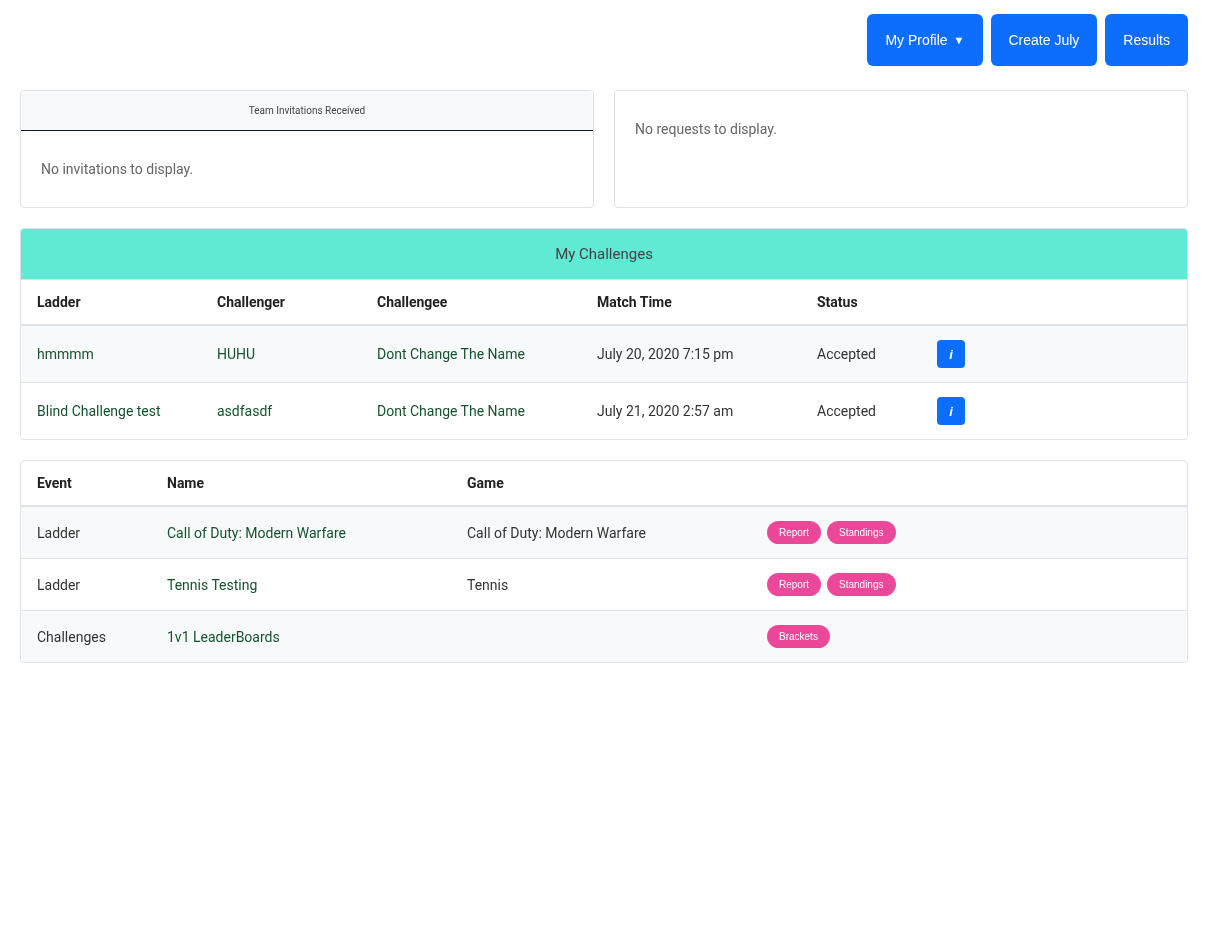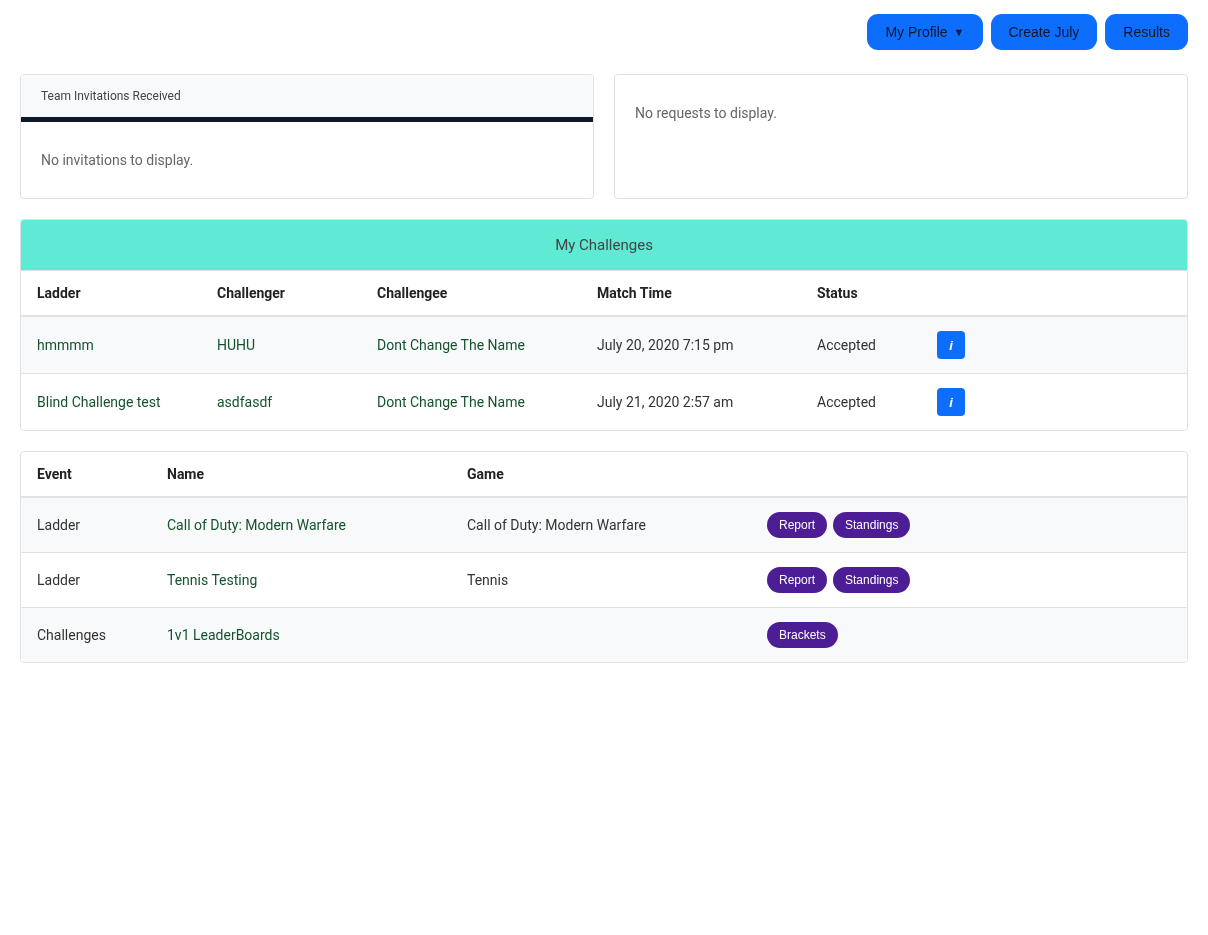--- a/index.html
+++ b/index.html
@@ -7,24 +7,24 @@
 
     .top-nav {
       display: flex;
       justify-content: flex-end;
       padding: 14px 20px;
       gap: 8px;
     }
 
     .btn-primary {
       background: #0d6efd;
-      color: #0f172a;
+      color: #ffffff;
       border: none;
-      border-radius: 11px;
-      padding: 10px 18px;
+      border-radius: 6px;
+      padding: 18px 18px;
       cursor: pointer;
       font-size: 14px;
       font-weight: 500;
     }
 
     .btn-profile {
       display: flex;
       align-items: center;
       gap: 6px;
     }
@@ -46,23 +46,24 @@
 
     .panel {
       flex: 1;
       border: 1px solid #dee2e6;
       border-radius: 4px;
       overflow: hidden;
     }
 
     .panel-header {
       background: #f8f9fa;
-      border-bottom: 5px solid #0f172a;
+      border-bottom: 1px solid #0f172a;
       padding: 14px 20px;
-      font-size: 12px;
+      text-align: center;
+      font-size: 10px;
       color: #444;
     }
 
     .panel-body {
       padding: 30px 20px;
       text-align: left;
       color: #666;
       font-size: 14px;
     }
 
@@ -135,27 +136,27 @@
       border-radius: 4px;
       width: 28px;
       height: 28px;
       cursor: pointer;
       font-size: 13px;
       font-style: italic;
       font-weight: bold;
     }
 
     .btn-sm {
-      background: #4c1d95;
+      background: #ec4899;
       color: #fff;
       border: none;
       border-radius: 13px;
       padding: 6px 12px;
       cursor: pointer;
-      font-size: 12px;
+      font-size: 10px;
       font-weight: 500;
     }
 
     .actions-cell {
       display: flex;
       gap: 6px;
       align-items: center;
     }
 
     .col-ladder { width: 180px; }

